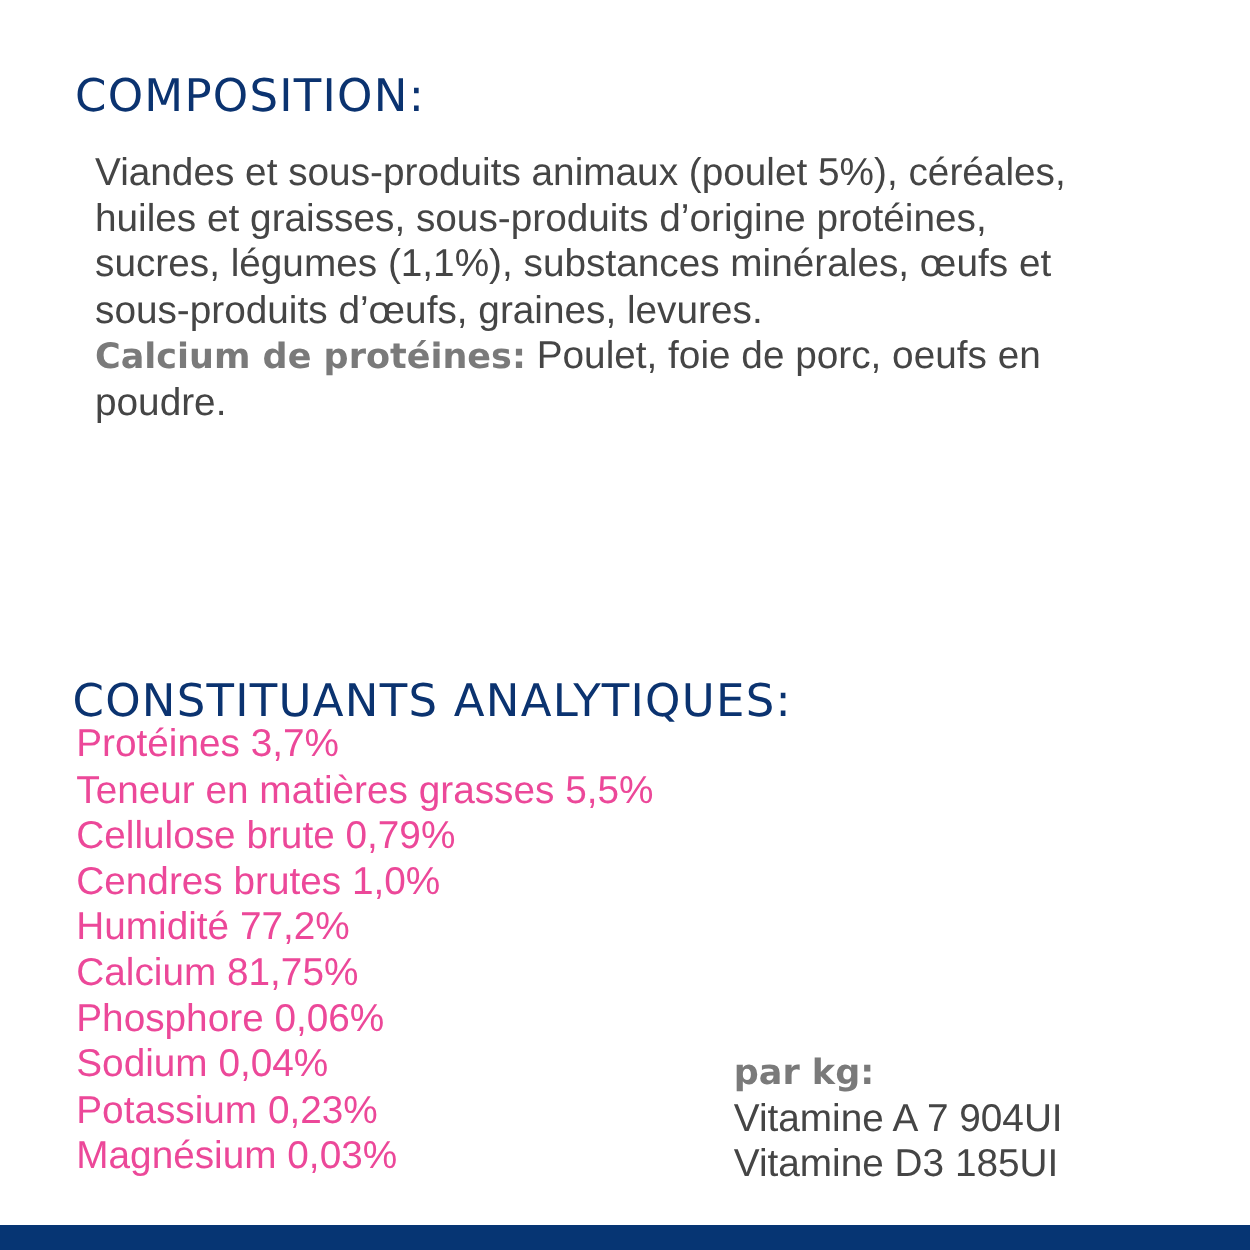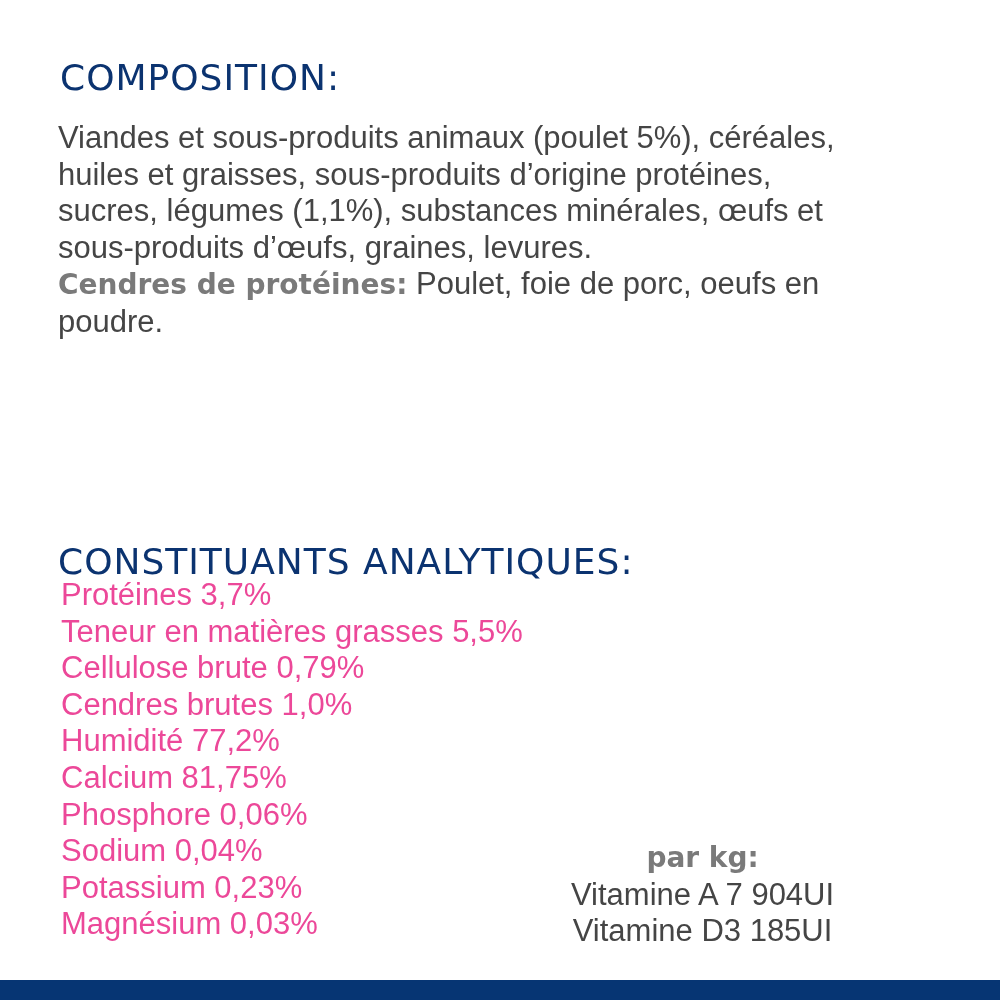--- a/index.html
+++ b/index.html
@@ -39,49 +39,48 @@
     .comp-body {
       position: absolute;
       left: 58px;
       top: 120px;
       width: 920px;
       font-size: 31px;
       line-height: 36.5px;
       color: #454545;
       margin: 0;
     }
-    .comp-body .line { display: block; white-space: nowrap; }
+    .comp-body .line { display: block; white-space: nowrap; margin-left: 18px; }
     .bold-label {
       font-family: "DejaVu Sans", "Liberation Sans", sans-serif;
       font-weight: bold;
       color: #7a7a7a;
       font-size: 28px;
     }
     .analytic-list {
       position: absolute;
       left: 61px;
       top: 577px;
       margin: 0;
       padding: 0;
       list-style: none;
       font-size: 31px;
       line-height: 36.6px;
       color: #ec4899;
     }
     .analytic-list li { white-space: nowrap; }
     .vitamins {
       position: absolute;
-      left: 571px;
+      left: 587px;
       top: 840px;
       margin: 0;
       padding: 0;
       font-size: 31px;
       line-height: 36.6px;
       color: #454545;
-      text-align: center;
     }
     .vitamins .bold-label { display: block; }
     .vitamins .vit { display: block; white-space: nowrap; }
     .bottom-band {
       position: absolute;
       left: 0;
       top: 980px;
       width: 1000px;
       height: 20px;
       background: #063573;
@@ -90,21 +89,21 @@
 </head>
 <body>
 
 <h1 id="h-composition" class="heading">COMPOSITION:</h1>
 
 <div class="comp-body">
   <span class="line">Viandes et sous-produits animaux (poulet 5%), céréales,</span>
   <span class="line">huiles et graisses, sous-produits d’origine protéines,</span>
   <span class="line">sucres, légumes (1,1%), substances minérales, œufs et</span>
   <span class="line">sous-produits d’œufs, graines, levures.</span>
-  <span class="line"><span class="bold-label">Cendres de protéines:</span><span> Poulet, foie de porc, oeufs en</span></span>
+  <span class="line"><span class="bold-label">Calcium de protéines:</span><span> Poulet, foie de porc, oeufs en</span></span>
   <span class="line">poudre.</span>
 </div>
 
 <h2 id="h-analytic" class="heading">CONSTITUANTS ANALYTIQUES:</h2>
 
 <ul class="analytic-list">
   <li>Protéines 3,7%</li>
   <li>Teneur en matières grasses 5,5%</li>
   <li>Cellulose brute 0,79%</li>
   <li>Cendres brutes 1,0%</li>

